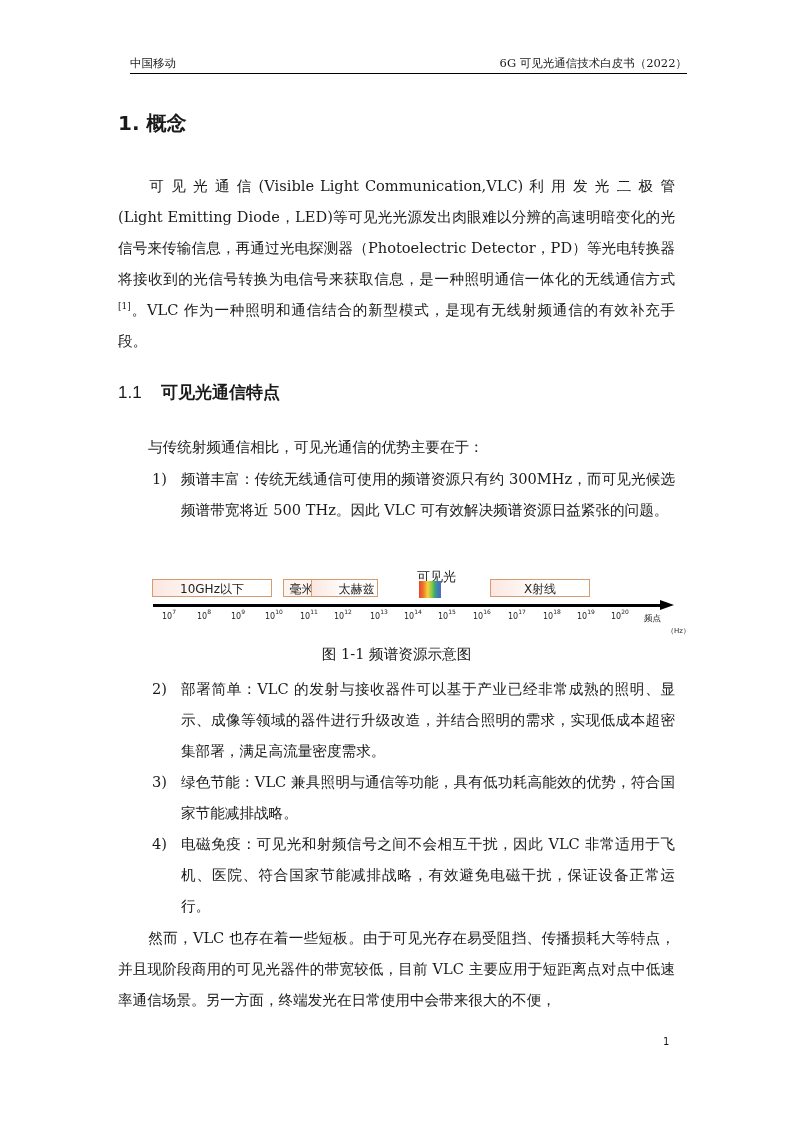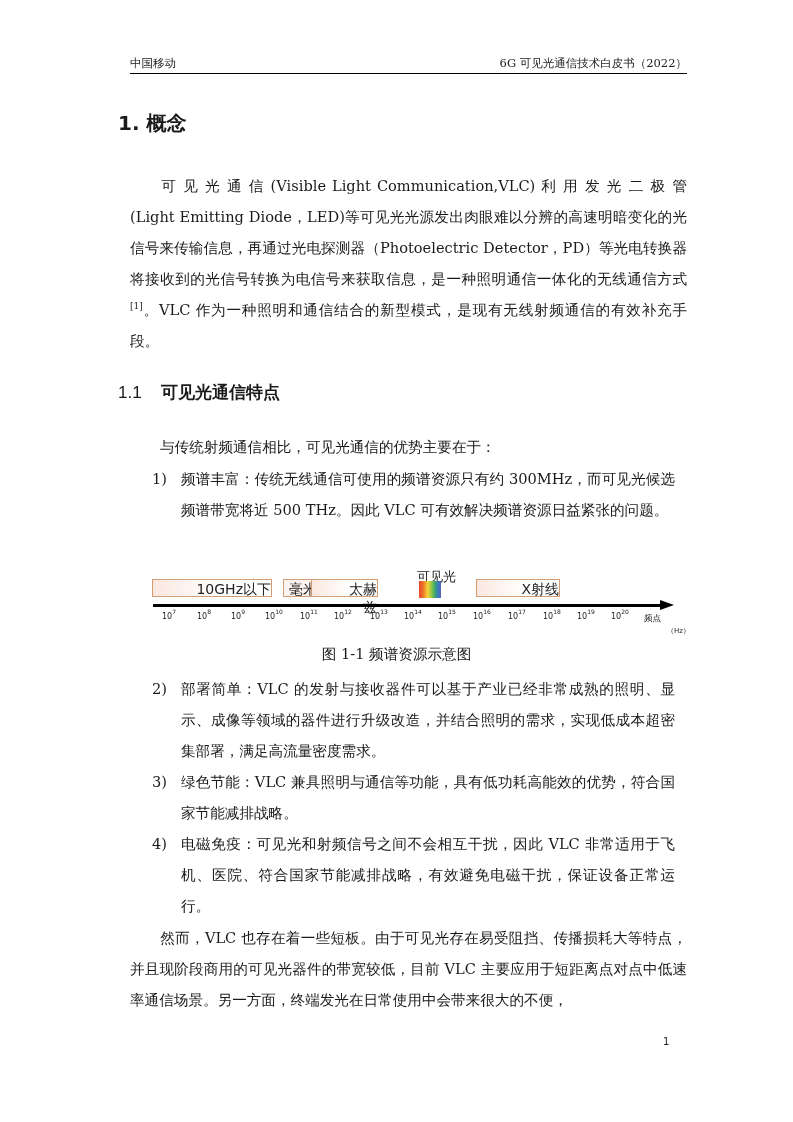--- a/index.html
+++ b/index.html
@@ -4,35 +4,35 @@
 <style>
   html, body { margin: 0; padding: 0; background: #fff; }
   body { width: 793px; height: 1122px; position: relative; overflow: hidden;
          font-family: "DejaVu Serif", "Liberation Serif", serif; color: #1a1a1a; }
   .header { position: absolute; left: 130px; top: 55px; width: 557px; height: 18px;
             border-bottom: 1.3px solid #000; font-size: 11.5px; }
   .header .left { position: absolute; left: 0; top: 1px; }
   .header .right { position: absolute; right: 0; top: 1px; }
   .h1 { position: absolute; left: 118px; top: 110px; font-size: 20px; font-weight: bold;
         font-family: "DejaVu Sans", "Liberation Sans", sans-serif; }
-  .para { position: absolute; left: 130px; width: 557px; font-size: 14.6px; line-height: 31px;
+  .para { position: absolute; left: 118px; width: 557px; font-size: 14.6px; line-height: 31px;
           text-align: justify; }
   .para .indent { display: inline-block; width: 30px; }
   sup { font-size: 9px; vertical-align: 6px; line-height: 0; }
   .h2 { position: absolute; left: 118px; top: 381px; font-size: 17px; }
   .h2 .num { font-family: Liberation Sans, sans-serif; font-weight: normal; margin-right: 14px; }
   .h2 .title { font-family: "DejaVu Sans", "Liberation Sans", sans-serif; font-weight: bold; }
   .list-item { position: absolute; left: 152px; width: 523px; font-size: 14.6px; line-height: 31px; }
   .list-item .num { position: absolute; left: 0; top: 0; }
   .list-item .text { margin-left: 29px; display: block; text-align: justify; }
   .diagram { position: absolute; left: 140px; top: 562px; width: 560px; height: 75px; }
   .band { position: absolute; top: 17px; height: 18px; border: 1.3px solid #d79b70;
           background: linear-gradient(to right, #fbe7e0, #ffffff 55%);
-          font-family: "DejaVu Sans", sans-serif; font-size: 14px; line-height: 18px;
-          text-align: right; color: #222; box-sizing: border-box; }
+          font-family: "DejaVu Sans", sans-serif; font-size: 12px; line-height: 18px;
+          text-align: center; color: #222; box-sizing: border-box; }
   .axis { position: absolute; left: 13px; top: 42px; width: 512px; height: 3px; background: #000; }
   .arrow { position: absolute; left: 520px; top: 38px; width: 0; height: 0;
            border-top: 5.5px solid transparent; border-bottom: 5.5px solid transparent;
            border-left: 14px solid #000; }
   .tick { position: absolute; top: 50px; font-family: "DejaVu Sans", sans-serif; font-size: 8px; color: #222; }
   .tick sup { font-size: 6px; vertical-align: 5px; }
   .freq-label { position: absolute; left: 504px; top: 51px; font-family: "DejaVu Sans", sans-serif;
                 font-size: 8.5px; color: #222; }
   .freq-label .unit { font-size: 7px; padding-left: 23px; }
   .spectrum { position: absolute; left: 279px; top: 19px; width: 22px; height: 17px;
@@ -65,21 +65,21 @@
   <span class="num">1)</span>
   <span class="text">频谱丰富：传统无线通信可使用的频谱资源只有约 300MHz，而可见光候选频谱带宽将近 500 THz。因此 VLC 可有效解决频谱资源日益紧张的问题。</span>
 </div>
 
 <div class="diagram">
   <div class="band" style="left:12px; width:120px;">10GHz以下</div>
   <div class="band" style="left:143px; width:49px; background:#fdf3ef;">毫米波</div>
   <div class="band" style="left:171px; width:67px;padding-left:24px;">太赫兹</div>
   <div class="vis-label">可见光</div>
   <div class="spectrum"></div>
-  <div class="band" style="left:336px; width:84px;">X射线</div>
+  <div class="band" style="left:350px; width:100px;">X射线</div>
   <div class="axis"></div>
   <div class="arrow"></div>
 
   <span class="tick" style="left:22px;"><span>10</span><sup>7</sup></span>
   <span class="tick" style="left:57px;"><span>10</span><sup>8</sup></span>
   <span class="tick" style="left:91px;"><span>10</span><sup>9</sup></span>
   <span class="tick" style="left:125px;"><span>10</span><sup>10</sup></span>
   <span class="tick" style="left:160px;"><span>10</span><sup>11</sup></span>
   <span class="tick" style="left:194px;"><span>10</span><sup>12</sup></span>
   <span class="tick" style="left:230px;"><span>10</span><sup>13</sup></span>

